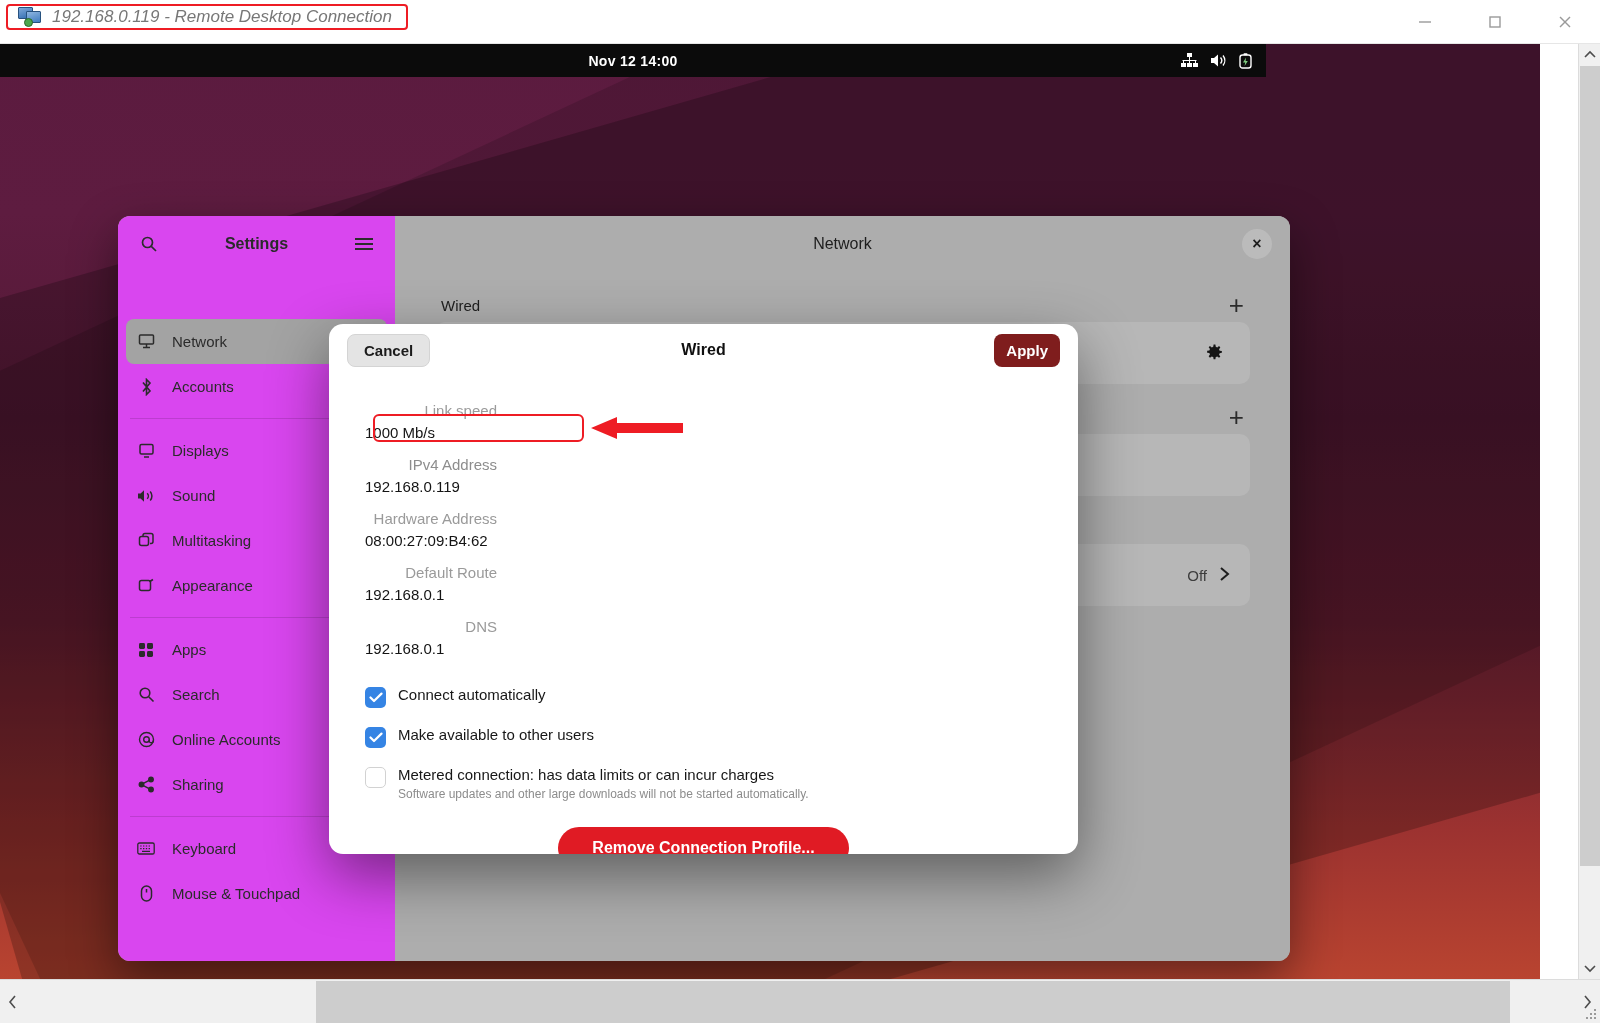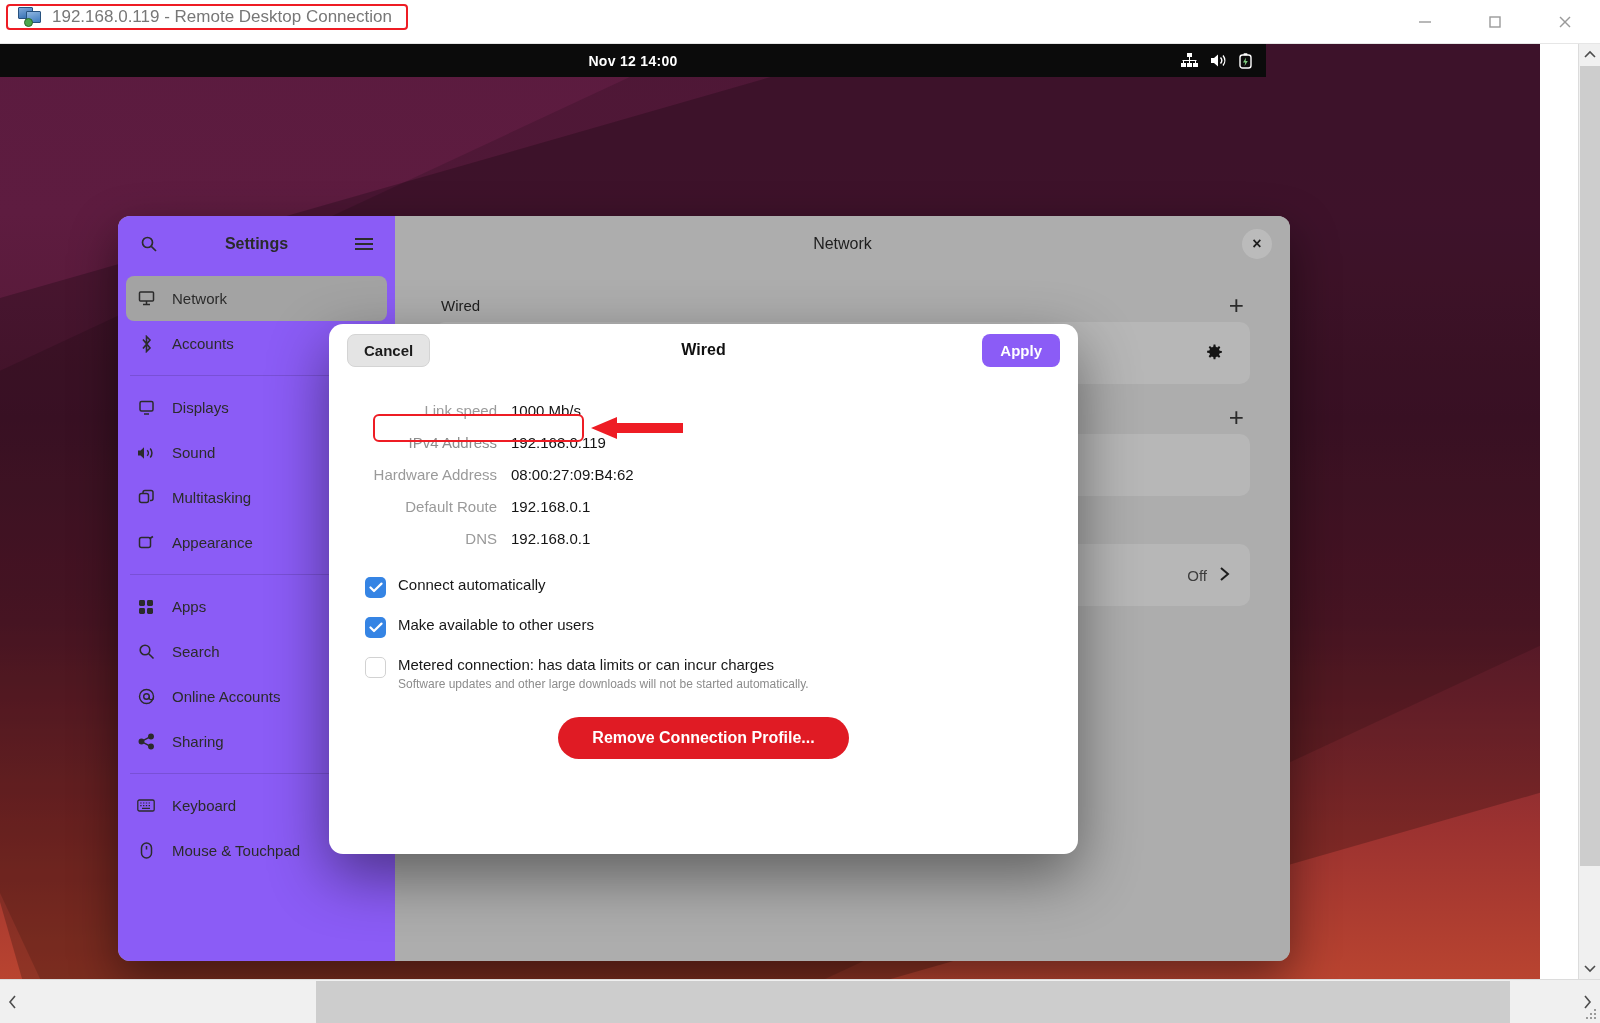--- a/index.html
+++ b/index.html
@@ -14,21 +14,21 @@
   
   .win-titlebar {
     position: absolute; left: 0; top: 0; width: 1600px; height: 44px;
     background: #ffffff; border-bottom: 1px solid #e6e6e6;
     display: flex; align-items: center;
   }
   .win-title-wrap {
     position: absolute; left: 6px; top: 4px; height: 26px;
     display: flex; align-items: center; gap: 10px;
     padding: 0 14px 0 10px;
-    border: 2px solid #ee1c24; border-radius: 4px;
+    border: 2px solid #ee1c24; border-radius: 4px; font-style: italic;
   }
   .rdp-icon { width: 24px; height: 22px; position: relative; flex: none; }
   .rdp-icon .scr1 {
     position: absolute; left: 0px; top: 1px; width: 15px; height: 12px;
     background: linear-gradient(160deg,#7fa8d8,#2f6bb0);
     border: 1px solid #27527f; border-radius: 1px;
   }
   .rdp-icon .scr2 {
     position: absolute; left: 8px; top: 5px; width: 15px; height: 12px;
     background: linear-gradient(160deg,#8fb6e0,#3f7cc0);
@@ -79,21 +79,21 @@
   }
   .topbar-right svg { display: block; }
 
   
   .settings {
     position: absolute; left: 118px; top: 172px; width: 1172px; height: 745px;
     border-radius: 12px; overflow: hidden;
     box-shadow: 0 18px 48px rgba(0,0,0,0.45);
     display: flex; background: #adadad;
   }
-  .sidebar { width: 277px; background: #8b5cf6; display: flex; flex-direction: column; }
+  .sidebar { width: 277px; background: #d946ef; display: flex; flex-direction: column; gap: 43px; }
   .sidebar-header {
     height: 56px; display: flex; align-items: center; padding: 0 16px;
     position: relative; flex: none;
   }
   .sb-title { flex: 1; text-align: center; font-size: 16px; font-weight: bold; color: #2a2a2a; }
   .icon-btn { width: 30px; height: 30px; display: flex; align-items: center; justify-content: center; color: #2c2c2c; }
   .icon-btn svg { display: block; }
   .sidebar-list { flex: 1; padding: 4px 8px 0 8px; overflow: hidden; }
   .sb-item {
     height: 45px; display: flex; align-items: center; gap: 16px;
@@ -153,35 +153,35 @@
   }
   .btn-cancel {
     background: #e4e4e4; border: 1px solid #d4d4d4; border-radius: 8px;
     padding: 7px 16px; font-size: 15px; color: #1b1b1b; font-weight: bold;
   }
   .dlg-title {
     position: absolute; left: 0; right: 0; text-align: center;
     font-size: 16px; font-weight: bold; color: #101010; pointer-events: none;
   }
   .btn-apply {
-    margin-left: auto; background: #8b5cf6; border: none; border-radius: 8px;
-    padding: 8px 18px; font-size: 15px; color: #ffffff; font-weight: bold;
+    margin-left: auto; background: #7f1d1d; border: none; border-radius: 8px;
+    padding: 8px 12px; font-size: 15px; color: #ffffff; font-weight: bold;
   }
   .tabs {
     display: flex; gap: 8px; padding: 0 18px; border-bottom: 1px solid #e8e8e8; flex: none;
   }
   .tab {
     padding: 8px 12px 10px 12px; font-size: 15px; color: #3a3a3a;
     border-bottom: 3px solid transparent; margin-bottom: -1px;
   }
   .tab.active { color: #1d1d1d; border-bottom-color: #3584e4; }
 
   .dlg-body { flex: 1; padding: 24px 36px 0 36px; position: relative; }
   .detail-row {
-    display: flex; align-items: baseline; margin-bottom: 10px; line-height: 22px;
+    display: flex; align-items: baseline; margin-bottom: 10px; line-height: 22px; flex-direction: column;
   }
   .dt-label {
     width: 146px; text-align: right; padding-right: 14px;
     font-size: 15px; color: #9a9a9a;
   }
   .dt-value { font-size: 15px; color: #141414; }
   .detail-row.hl .dt-label { color: #8d8d8d; }
 
   .hl-box {
     position: absolute; left: 44px; top: 38px; width: 211px; height: 28px;

